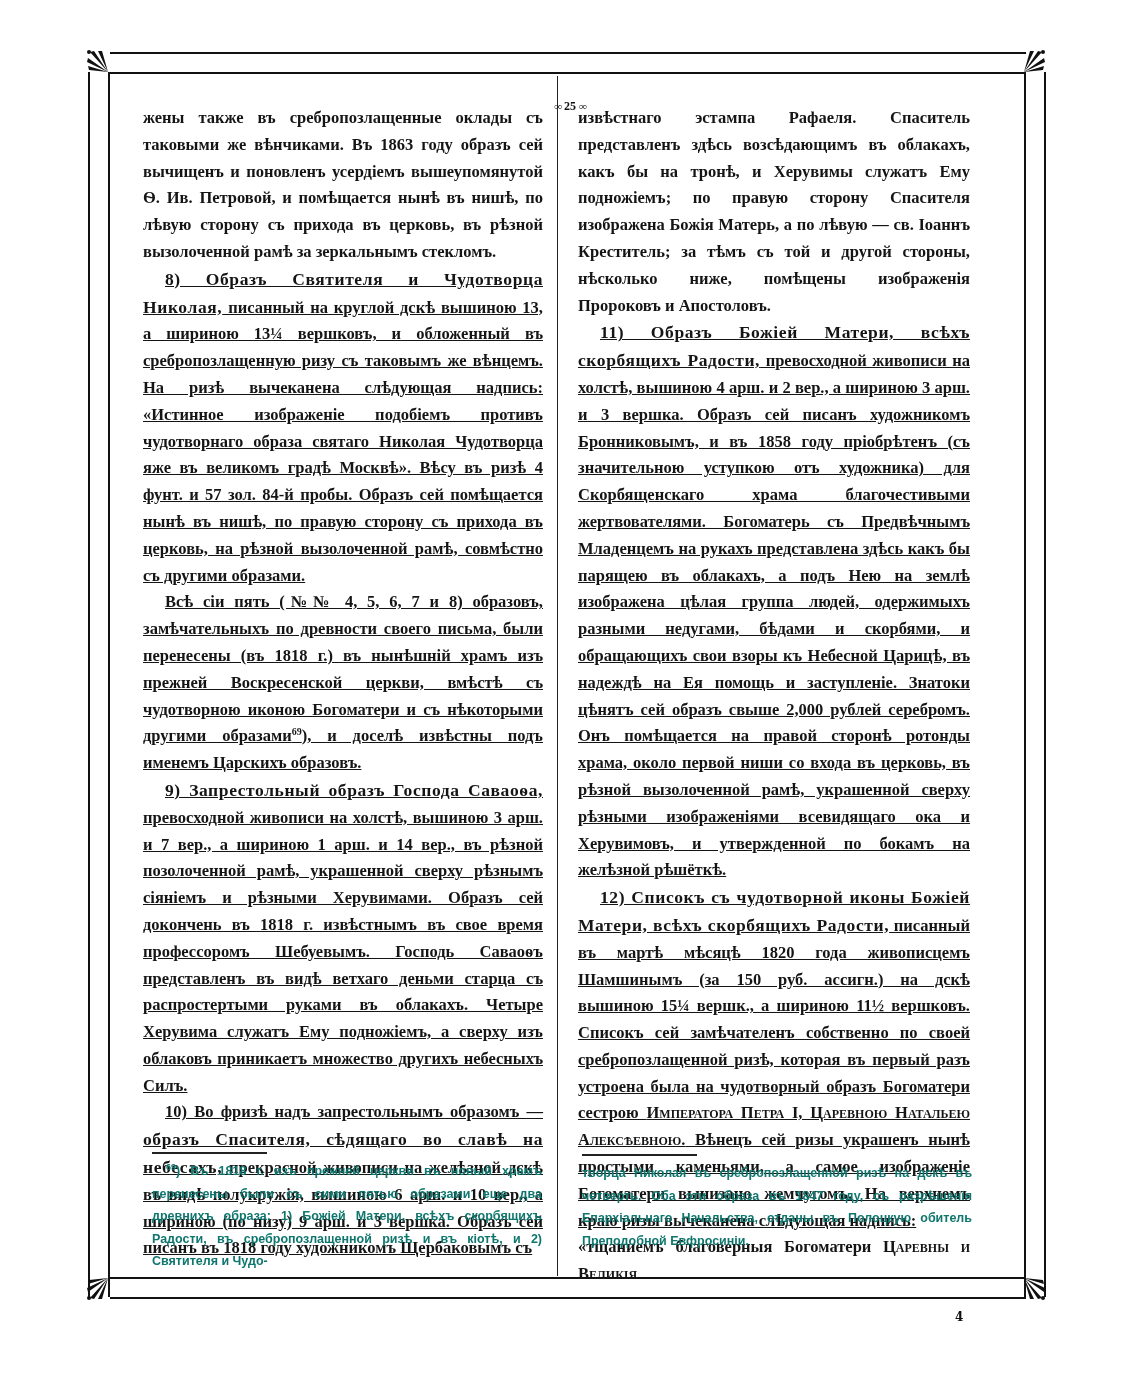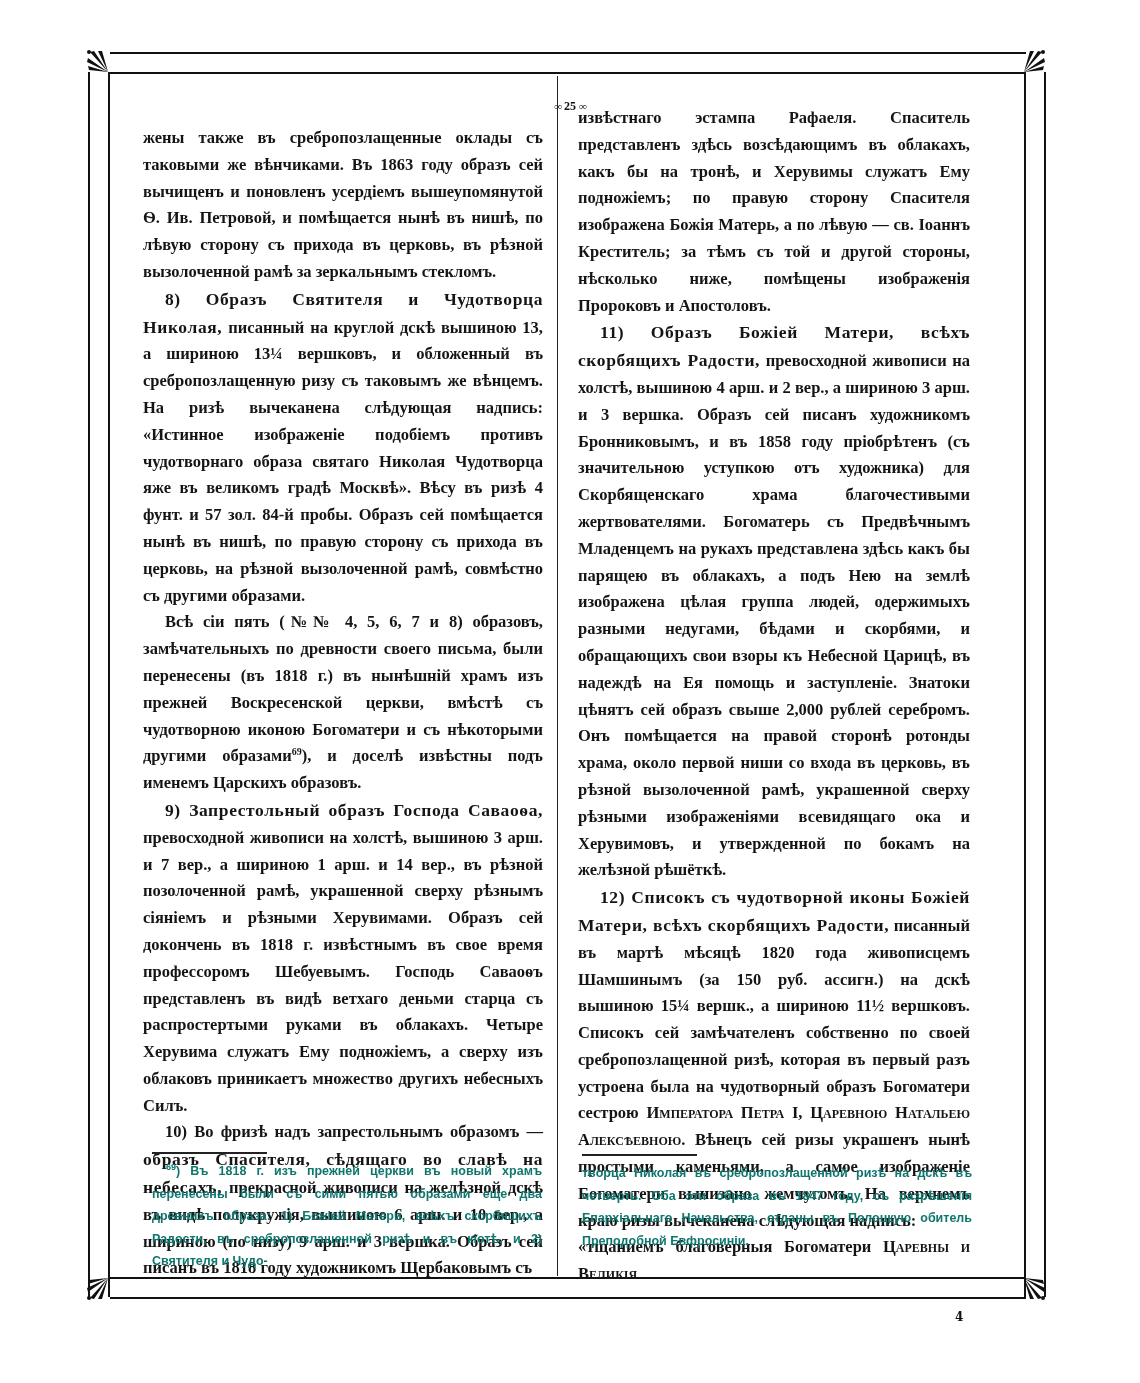--- a/index.html
+++ b/index.html
@@ -18,24 +18,24 @@
   .c-tr { left: 1022px; top: 48px; }
   .c-bl { left: 84px; top: 1276px; }
   .c-br { left: 1022px; top: 1276px; }
   .header-page { position: absolute; left: 0; width: 1140px; top: 53px; text-align: center;
     font-family: Liberation Serif, serif; font-size: 12px; font-weight: bold; line-height: 18px; margin-top: 44px; }
   .header-page .orn { letter-spacing: -1px; font-size: 11px; }
   .col-divider { position: absolute; left: 557px; top: 76px; width: 1px; height: 1200px; background: #222; }
   .column { position: absolute; top: 105px; width: 400px;
     font-family: "Liberation Serif", serif; font-size: 16.5px; line-height: 26.8px;
     text-align: justify; font-weight: bold; color: #151515; }
-  .col-left { left: 143px; margin-top: 20px; }
+  .col-left { left: 143px; }
   .col-right { left: 578px; width: 392px; }
   .column p { margin: 0; text-indent: 0; }
-  .column p.ind { text-indent: 22px; }
+  .column p.ind { text-indent: 22px; text-decoration: underline; }
   .column .hd { font-size: 17.5px; letter-spacing: 0.6px; }
   .column sup { font-size: 10px; line-height: 0; }
   .sc { font-variant: small-caps; }
   .fn-rule { position: absolute; width: 115px; height: 2px; background: #222; }
   .fn-rule-left { left: 152px; top: 1152px; }
   .fn-rule-right { left: 582px; top: 1154px; }
   .footnote { position: absolute; font-family: "Liberation Sans", sans-serif; font-size: 12.5px;
     line-height: 22.5px; font-weight: bold; text-align: justify; color: #0f766e; }
   .fn-left { left: 152px; top: 1160px; width: 390px; }
   .fn-right { left: 582px; top: 1162px; width: 390px; }

